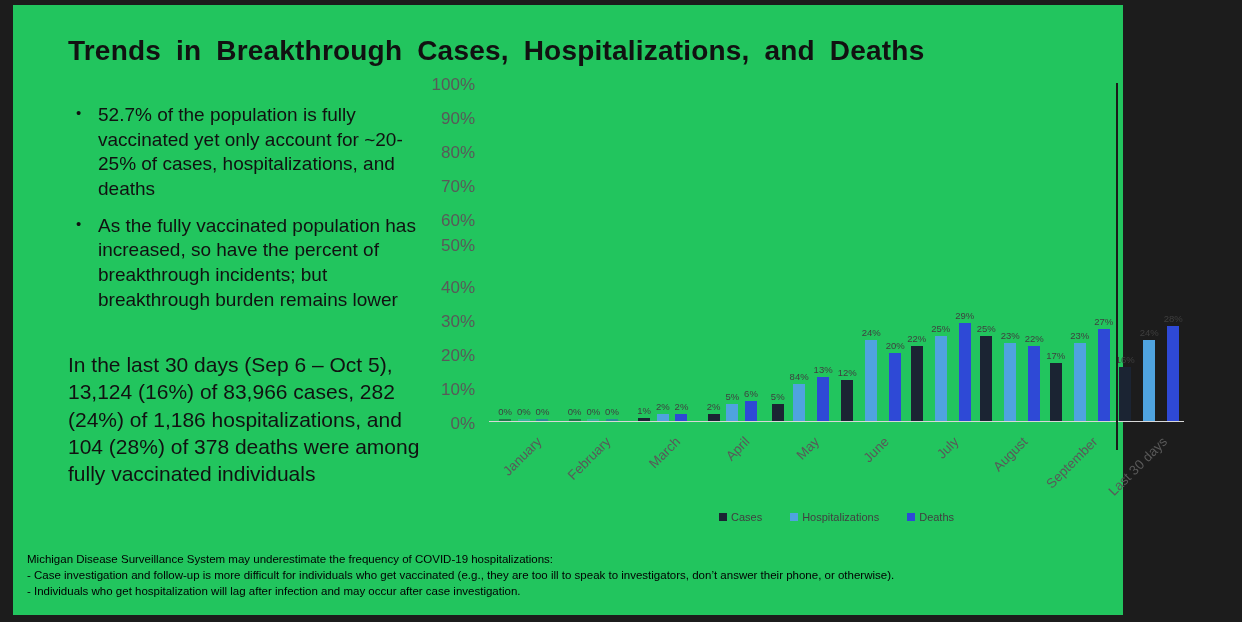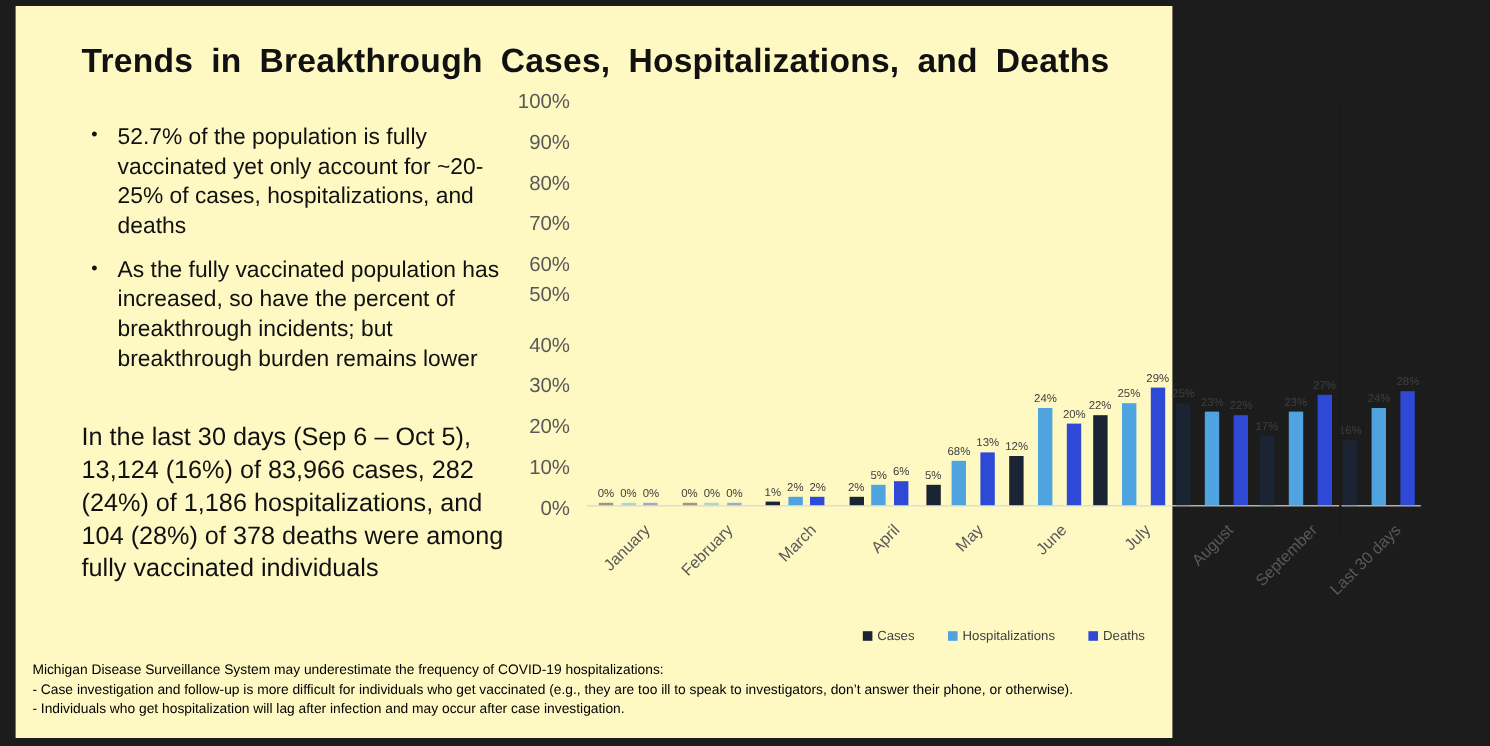--- a/index.html
+++ b/index.html
@@ -1,18 +1,18 @@
 <!DOCTYPE html>
 <html><head>
 <meta charset="utf-8">
 <style>
   * { margin:0; padding:0; box-sizing:border-box; }
   body { font-family:"Liberation Sans", sans-serif; background:#000; }
   .stage { position:relative; width:1242px; height:622px; background:#1c1c1c; overflow:hidden; }
-  .slide { position:absolute; left:13px; top:5px; width:964px; height:610px; background:#fef9c3; }
+  .slide { position:absolute; left:13px; top:5px; width:1110px; height:610px; background:#22c55e; }
 
   .title { position:absolute; left:55px; top:30px; font-size:28px; font-weight:700; color:#111;
            word-spacing:7px; letter-spacing:0.2px; }
 
   .bullets { position:absolute; left:55px; top:98px; width:372px; list-style:none;
              font-size:19px; line-height:1.3; color:#111; }
   .bullets li { position:relative; padding-left:30px; margin-bottom:12px; }
   .bullets li .bullet-dot { position:absolute; left:8px; top:0; font-size:15px; }
 
   .summary { position:absolute; left:55px; top:346px; width:372px;
@@ -28,21 +28,21 @@
   .bar-group { flex:1; display:flex; align-items:flex-end; justify-content:center; gap:5px; }
   .bar-wrap { display:flex; flex-direction:column; align-items:center; justify-content:flex-end; }
   .bar-label { font-size:9.5px; color:#3f3f3f; margin-bottom:2px; white-space:nowrap; }
   .bar { width:12px; }
   .zero .bar { opacity:0.45; }
   .divider { position:absolute; width:1.5px; background:#1b1b1b; top:0; }
   .x-labels { position:absolute; left:64px; top:341px; width:695px; height:80px; }
   .x-label { position:absolute; top:10px; white-space:nowrap; font-size:13.5px; color:#595959;
              transform:rotate(-45deg); transform-origin:100% 0; }
   .legend { position:absolute; left:64px; top:428px; width:695px;
-            display:flex; justify-content:center; gap:28px;margin-top:13px; }
+            display:flex; justify-content:center; gap:28px; }
   .legend-item { display:flex; align-items:center; gap:4px; font-size:11px; color:#404040; }
   .legend-swatch { width:8px; height:8px; display:inline-block; }
 
   .footnotes { position:absolute; left:14px; top:546px; width:1180px;
                font-size:11.5px; line-height:16px; color:#000; }
 </style>
 </head>
 <body>
 
 <div class="stage">
@@ -133,21 +133,21 @@
               <div class="bar-label">6%</div>
               <div class="bar" style="height: 20.34px; background: rgb(46, 73, 214);"></div>
             </div>
           </div>
           <div class="bar-group">
             <div class="bar-wrap">
               <div class="bar-label">5%</div>
               <div class="bar" style="height: 16.95px; background: rgb(27, 36, 51);"></div>
             </div>
             <div class="bar-wrap">
-              <div class="bar-label">68%</div>
+              <div class="bar-label">84%</div>
               <div class="bar" style="height: 37.29px; background: rgb(79, 163, 223);"></div>
             </div>
             <div class="bar-wrap">
               <div class="bar-label">13%</div>
               <div class="bar" style="height: 44.07px; background: rgb(46, 73, 214);"></div>
             </div>
           </div>
           <div class="bar-group">
             <div class="bar-wrap">
               <div class="bar-label">12%</div>

